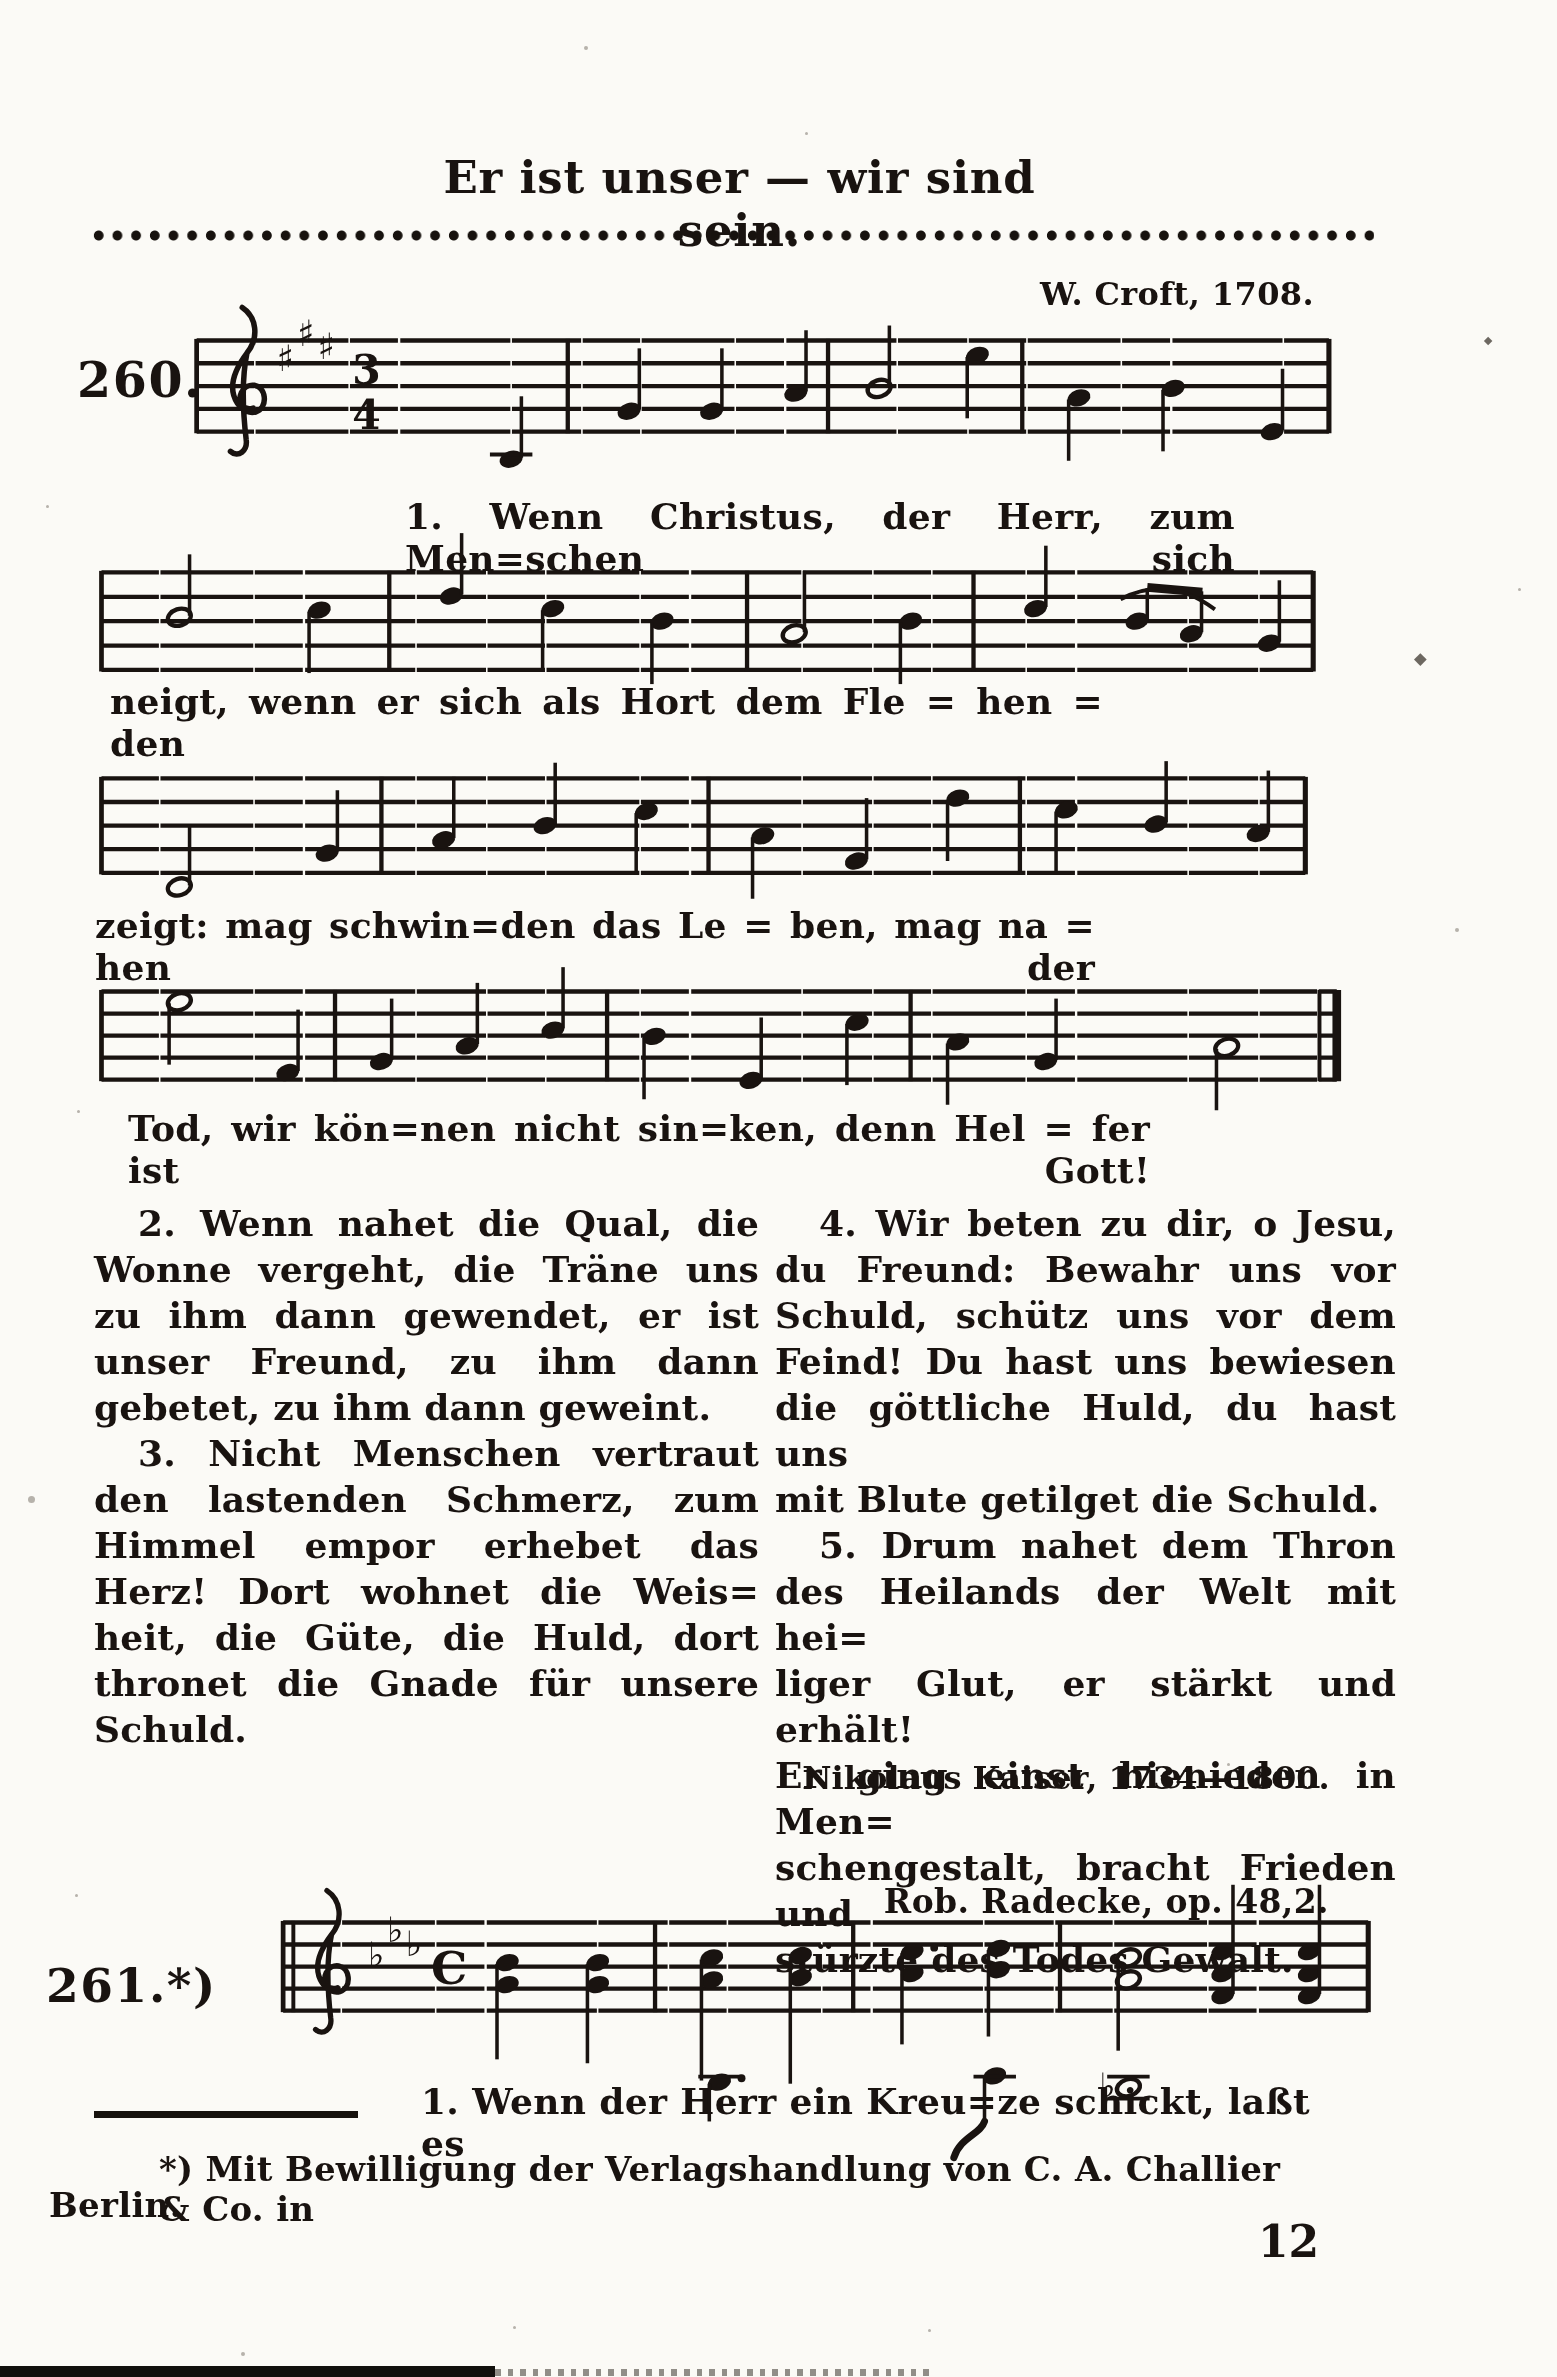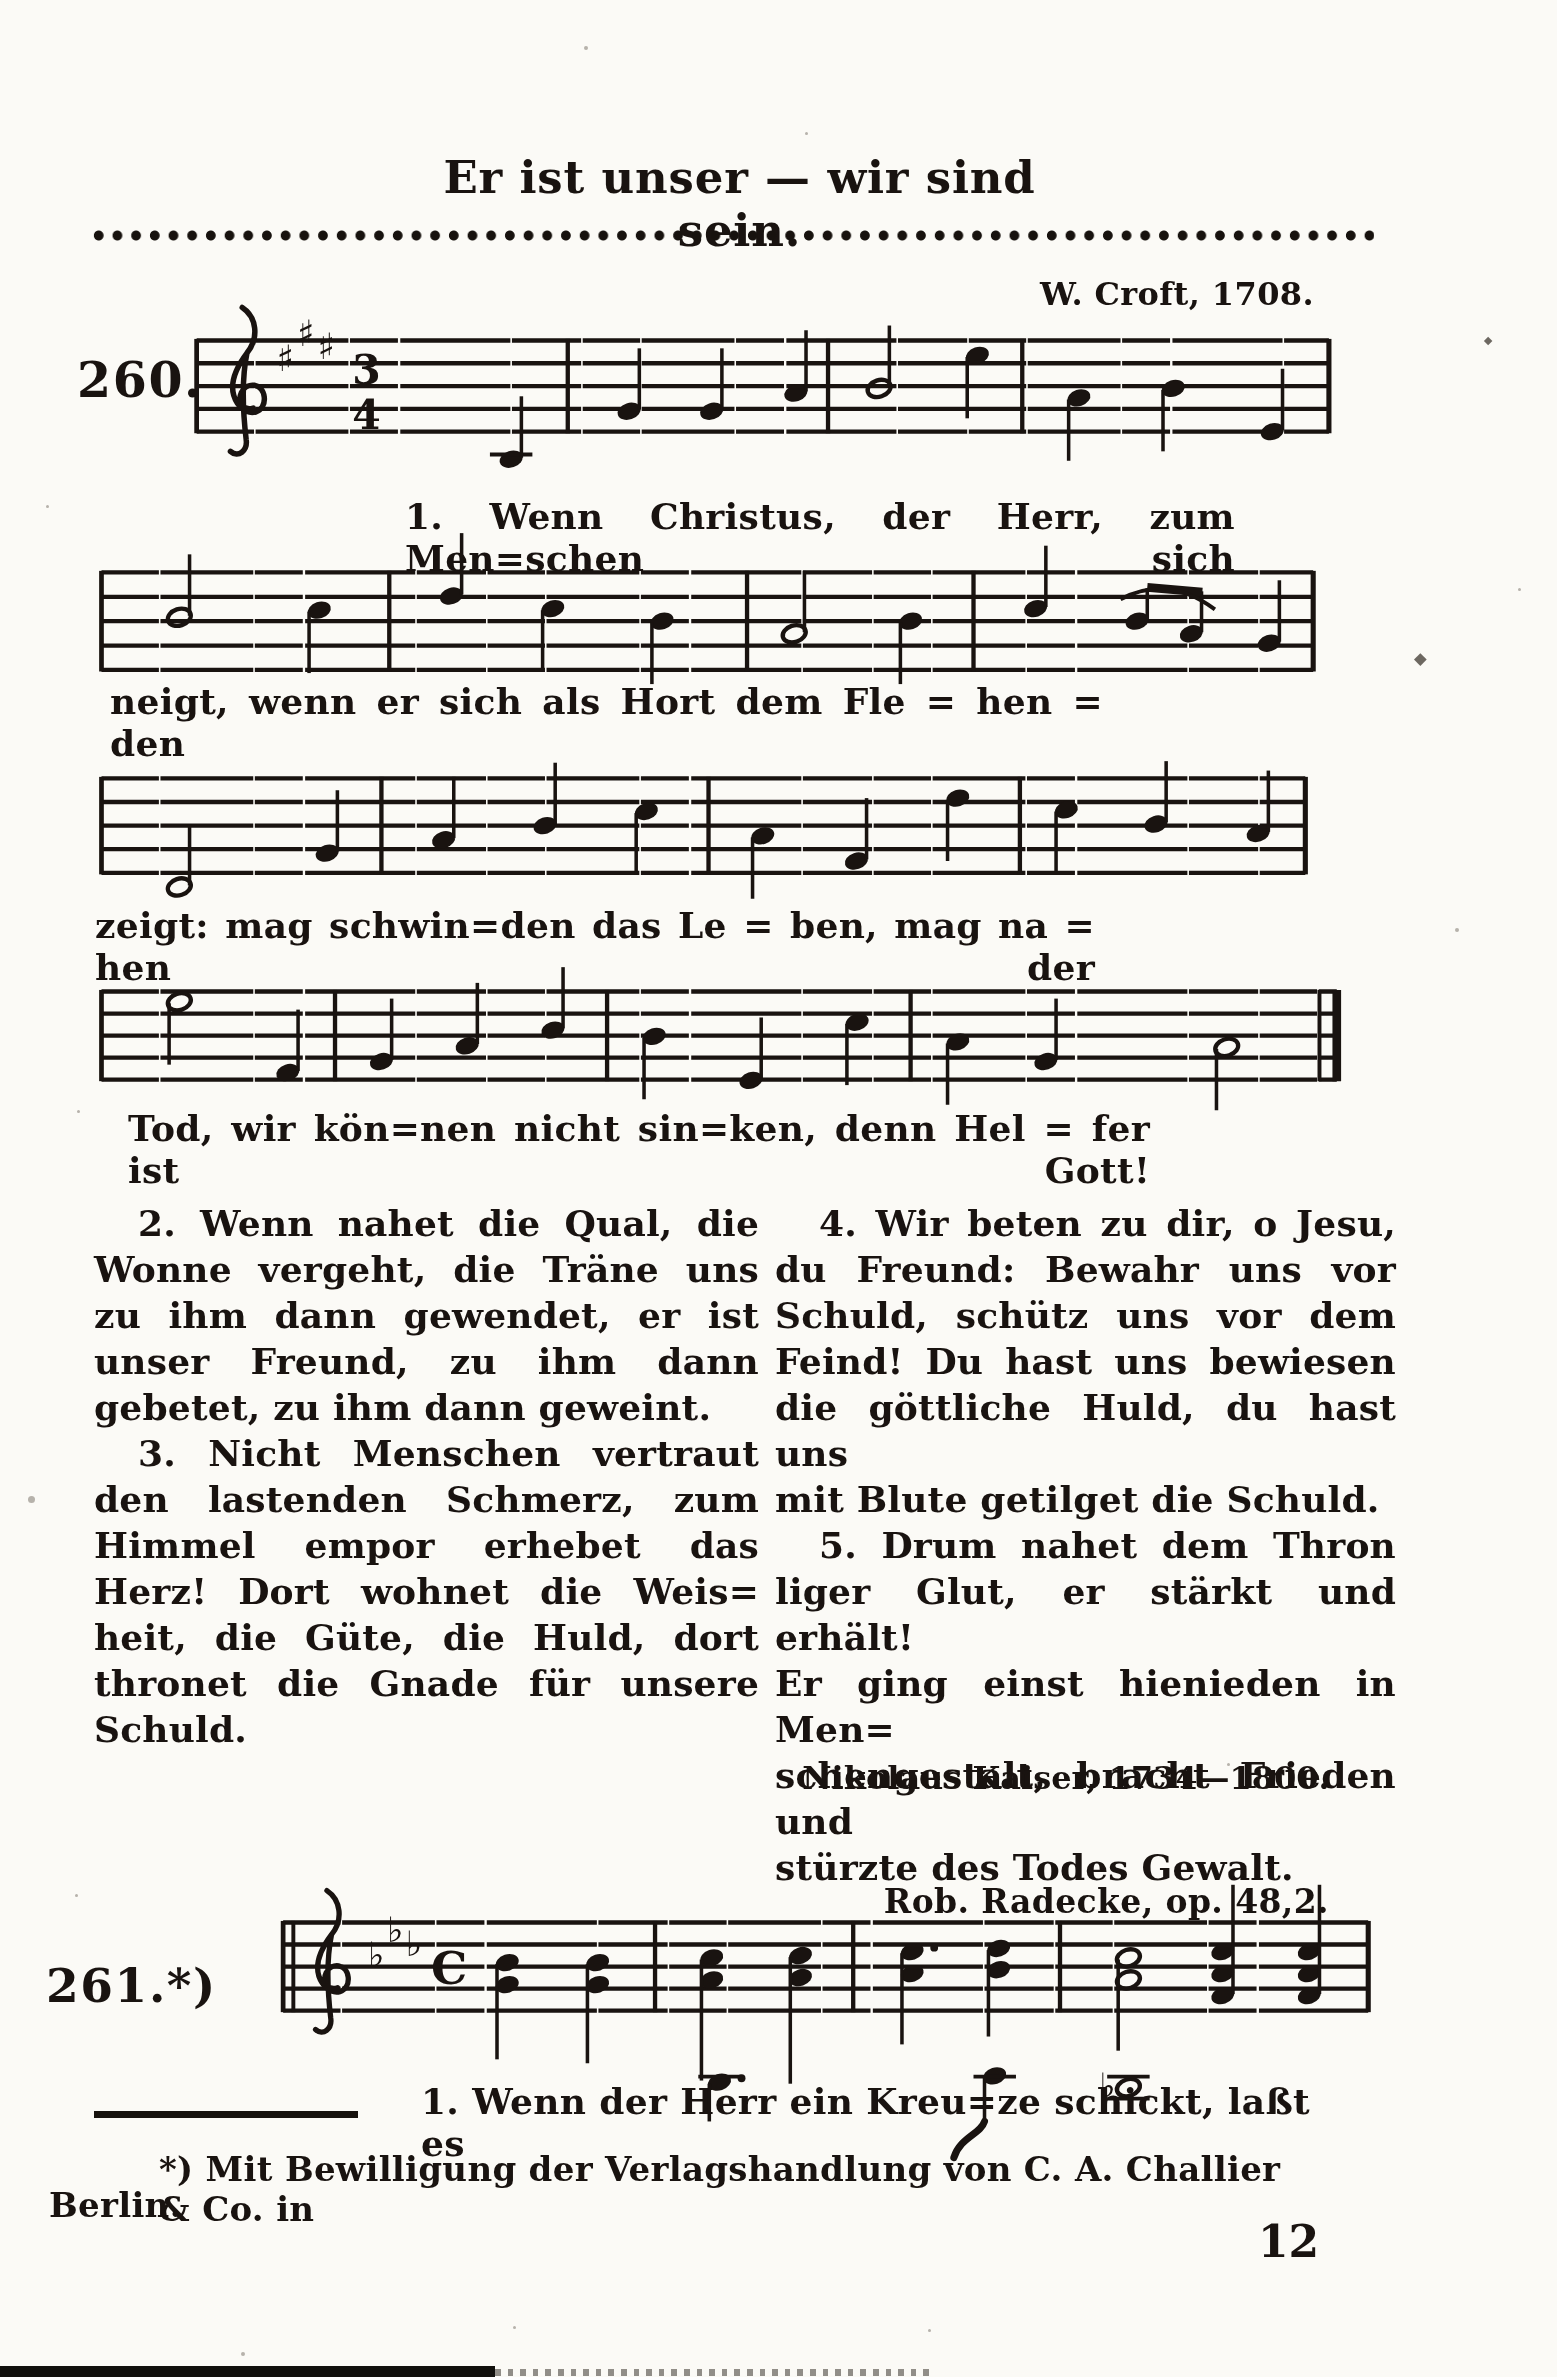--- a/index.html
+++ b/index.html
@@ -57,20 +57,21 @@
   </div>
 
   <div class="abs frak vcol" style="left:775px;top:1200px;width:621px;">
     <div class="vline ind">4. Wir beten zu dir, o Jesu,</div>
     <div class="vline">du Freund: Bewahr uns vor</div>
     <div class="vline">Schuld, schütz uns vor dem</div>
     <div class="vline">Feind! Du hast uns bewiesen</div>
     <div class="vline">die göttliche Huld, du hast uns</div>
     <div class="vline noj">mit Blute getilget die Schuld.</div>
     <div class="vline ind">5. Drum nahet dem Thron</div>
+    <div class="vline">des Heilands der Welt mit hei=</div>
     <div class="vline">liger Glut, er stärkt und erhält!</div>
     <div class="vline">Er ging einst hienieden in Men=</div>
     <div class="vline">schengestalt, bracht Frieden und</div>
     <div class="vline noj">stürzte des Todes Gewalt.</div>
   </div>
 
   <div class="abs frak" style="left:775px;top:1759px;width:582px;text-align:center;font-size:32px;">Nikolaus Kaiser, 1734—1800.</div>
 
   <div class="abs frak attr" style="left:857px;top:1866px;width:472px;font-size:33px;margin-top:16px;">Rob. Radecke, op. 48,2.</div>
   <div class="abs frak" style="left:46px;top:1958px;font-size:47px;letter-spacing:1.6px;">261.*)</div>

